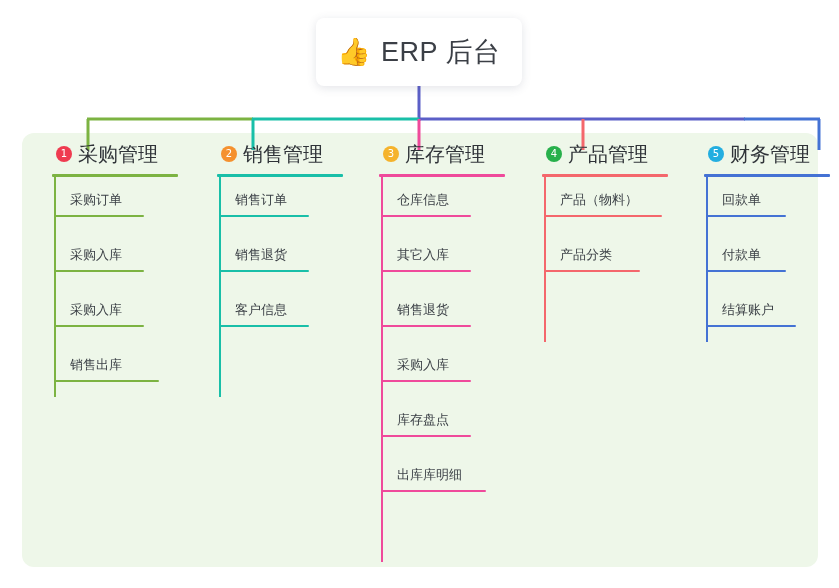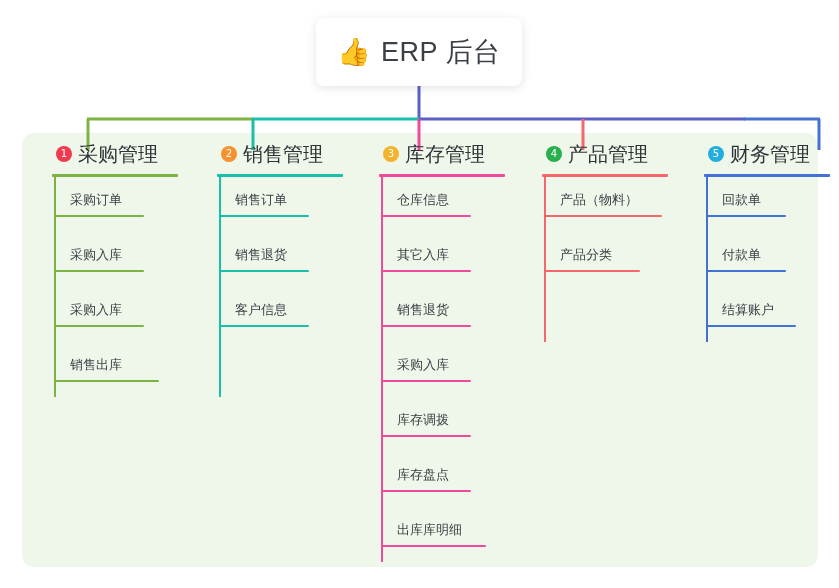--- a/index.html
+++ b/index.html
@@ -241,24 +241,20 @@
           </div>
           <div class="item">
             <span class="item-label">销售退货</span>
             <div class="item-rule" style="background: rgb(239, 74, 155); width: 90px;"></div>
           </div>
           <div class="item">
             <span class="item-label">采购入库</span>
             <div class="item-rule" style="background: rgb(239, 74, 155); width: 90px;"></div>
           </div>
           <div class="item">
-            <span class="item-label">库存调拨</span>
-            <div class="item-rule" style="background: rgb(239, 74, 155); width: 90px;"></div>
-          </div>
-          <div class="item">
             <span class="item-label">库存盘点</span>
             <div class="item-rule" style="background: rgb(239, 74, 155); width: 90px;"></div>
           </div>
           <div class="item">
             <span class="item-label">出库库明细</span>
             <div class="item-rule" style="background: rgb(239, 74, 155); width: 105px;"></div>
           </div>
         </div>
       </div>
       <div class="column" style="left: 508px;">

